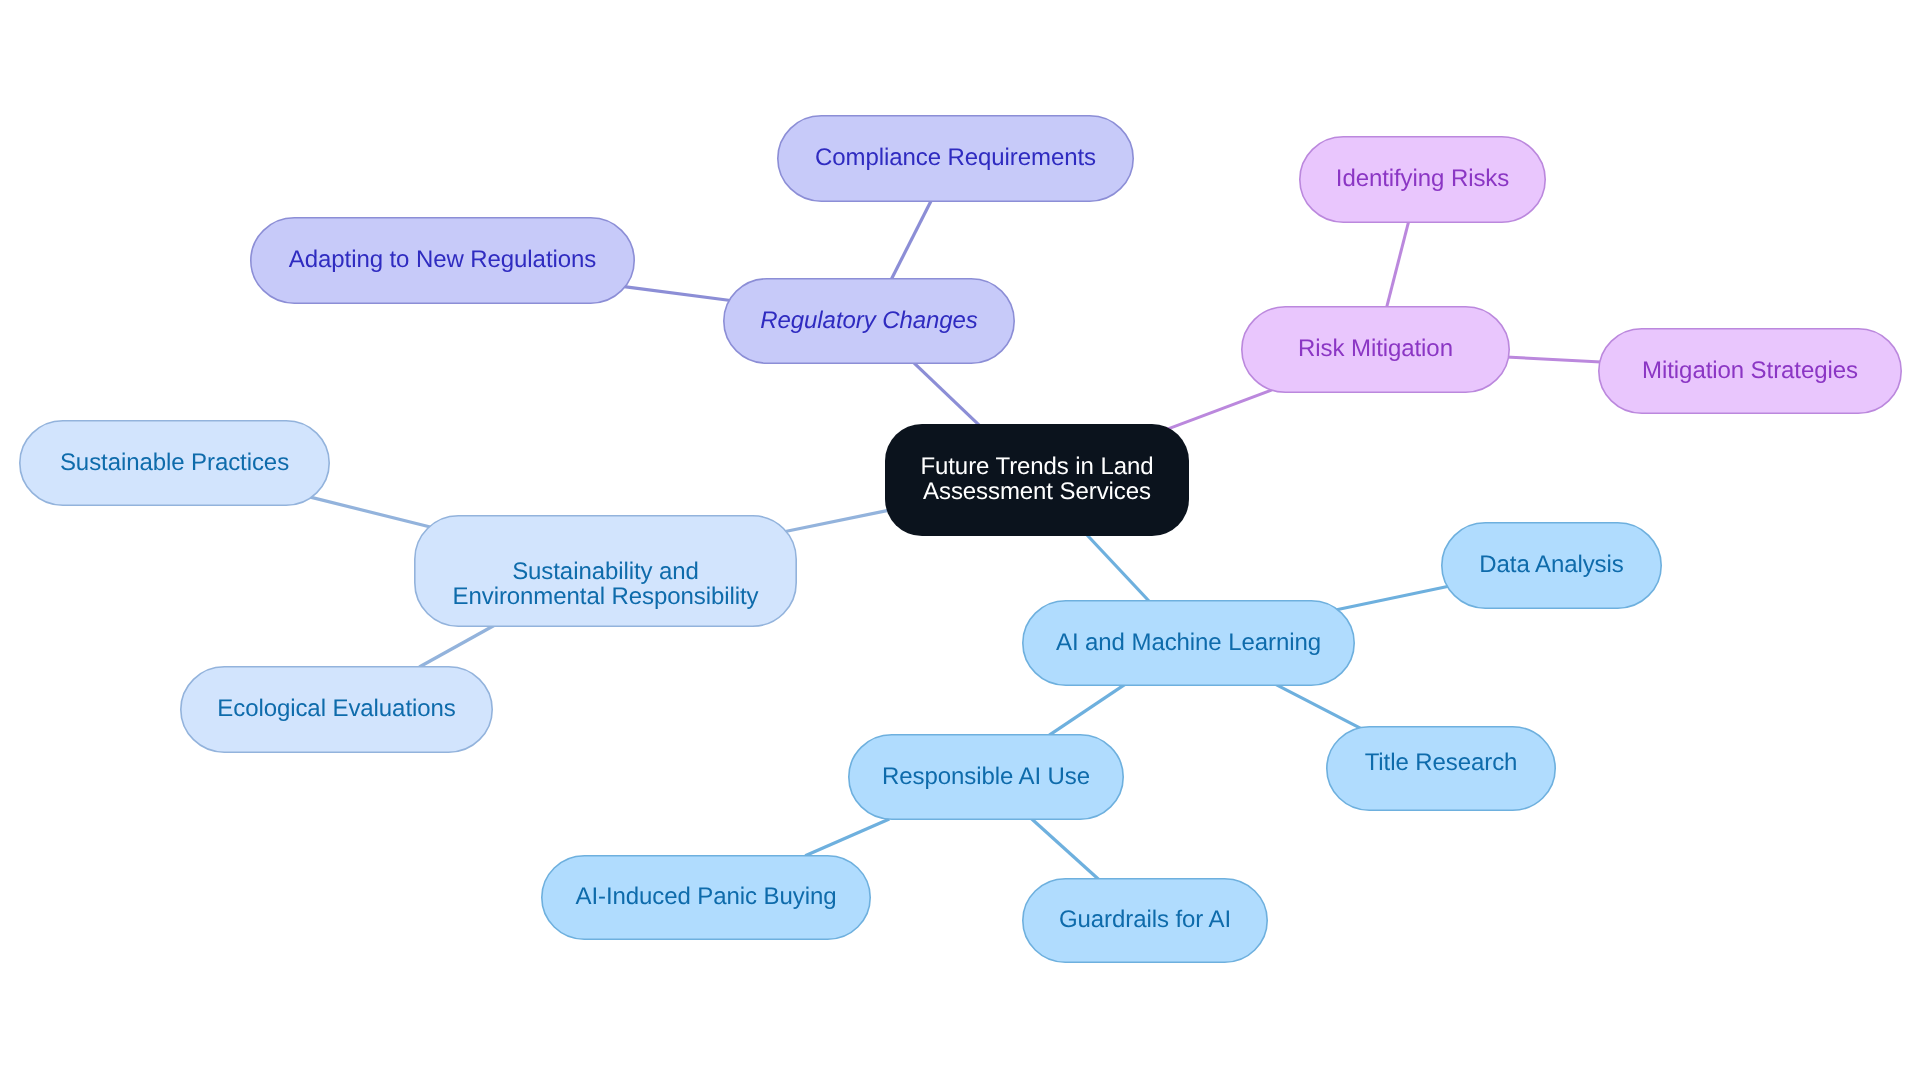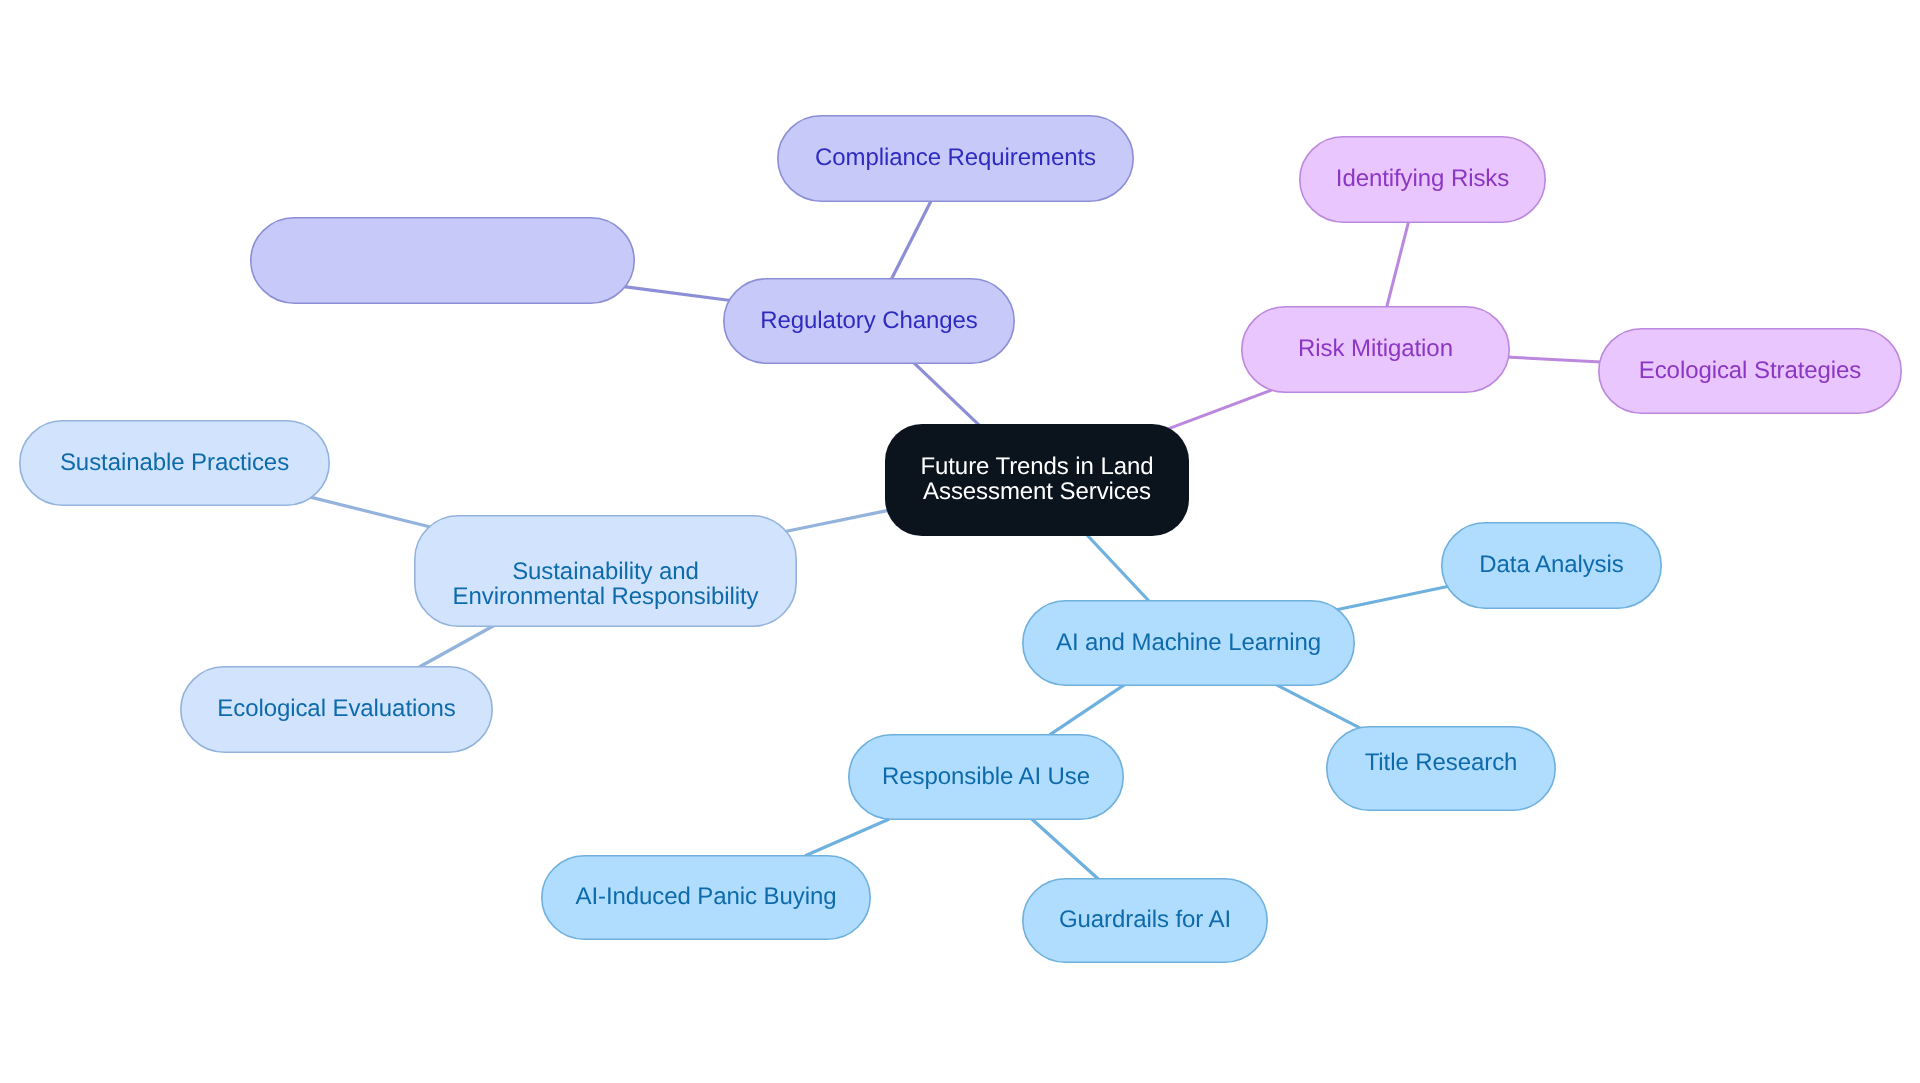--- a/index.html
+++ b/index.html
@@ -62,31 +62,34 @@
     </g>
   </svg>
 
   <div class="node root" style="left: 885px; top: 424px; width: 304px; height: 112px; align-items: center;">
       <span class="label">Future Trends in Land
 Assessment Services</span>
     </div>
   <div class="node purple" style="left: 777px; top: 115px; width: 357px; height: 87px;">
       <span class="label">Compliance Requirements</span>
     </div>
-  <div class="node purple" style="left: 723px; top: 278px; width: 292px; height: 86px;">
+  <div class="node purple" style="left: 250px; top: 217px; width: 385px; height: 87px;">
+      <span class="label">Adapting to New Regulations</span>
+    </div>
+  <div class="node purple" style="left: 723px; top: 278px; width: 292px; height: 86px; font-style: italic;">
       <span class="label">Regulatory Changes</span>
     </div>
   <div class="node pink" style="left: 1299px; top: 136px; width: 247px; height: 87px;">
       <span class="label">Identifying Risks</span>
     </div>
   <div class="node pink" style="left: 1241px; top: 306px; width: 269px; height: 87px;">
       <span class="label">Risk Mitigation</span>
     </div>
   <div class="node pink" style="left: 1598px; top: 328px; width: 304px; height: 86px;">
-      <span class="label">Ecological Strategies</span>
+      <span class="label">Mitigation Strategies</span>
     </div>
   <div class="node blue-light" style="left: 19px; top: 420px; width: 311px; height: 86px;">
       <span class="label">Sustainable Practices</span>
     </div>
   <div class="node blue-light" style="left: 414px; top: 515px; width: 383px; height: 140px;">
       <span class="label">Sustainability and
 Environmental Responsibility</span>
     </div>
   <div class="node blue-light" style="left: 180px; top: 666px; width: 313px; height: 87px;">
       <span class="label">Ecological Evaluations</span>

